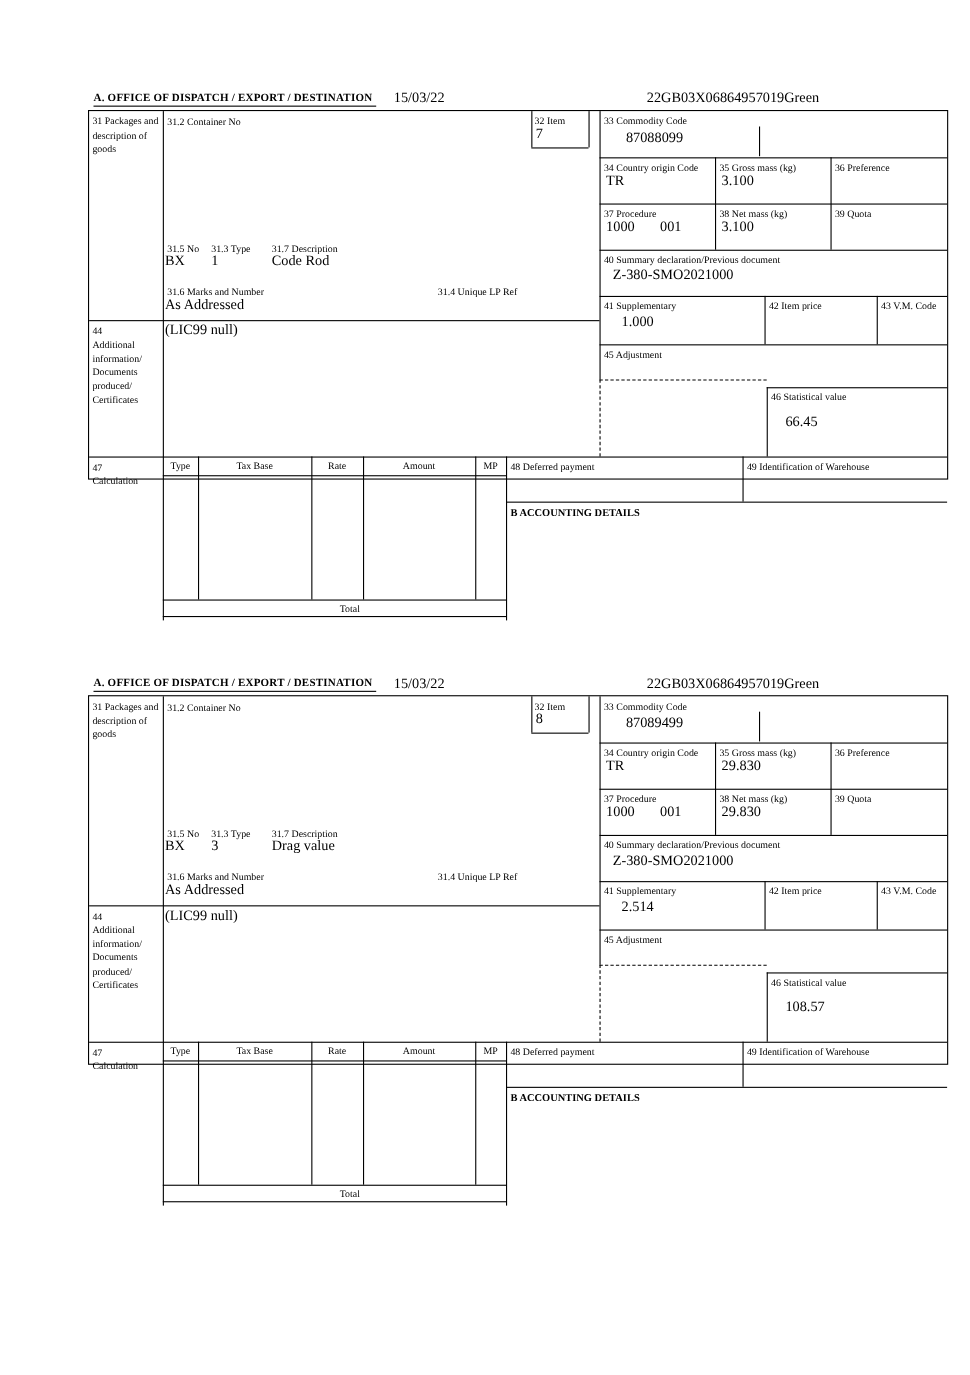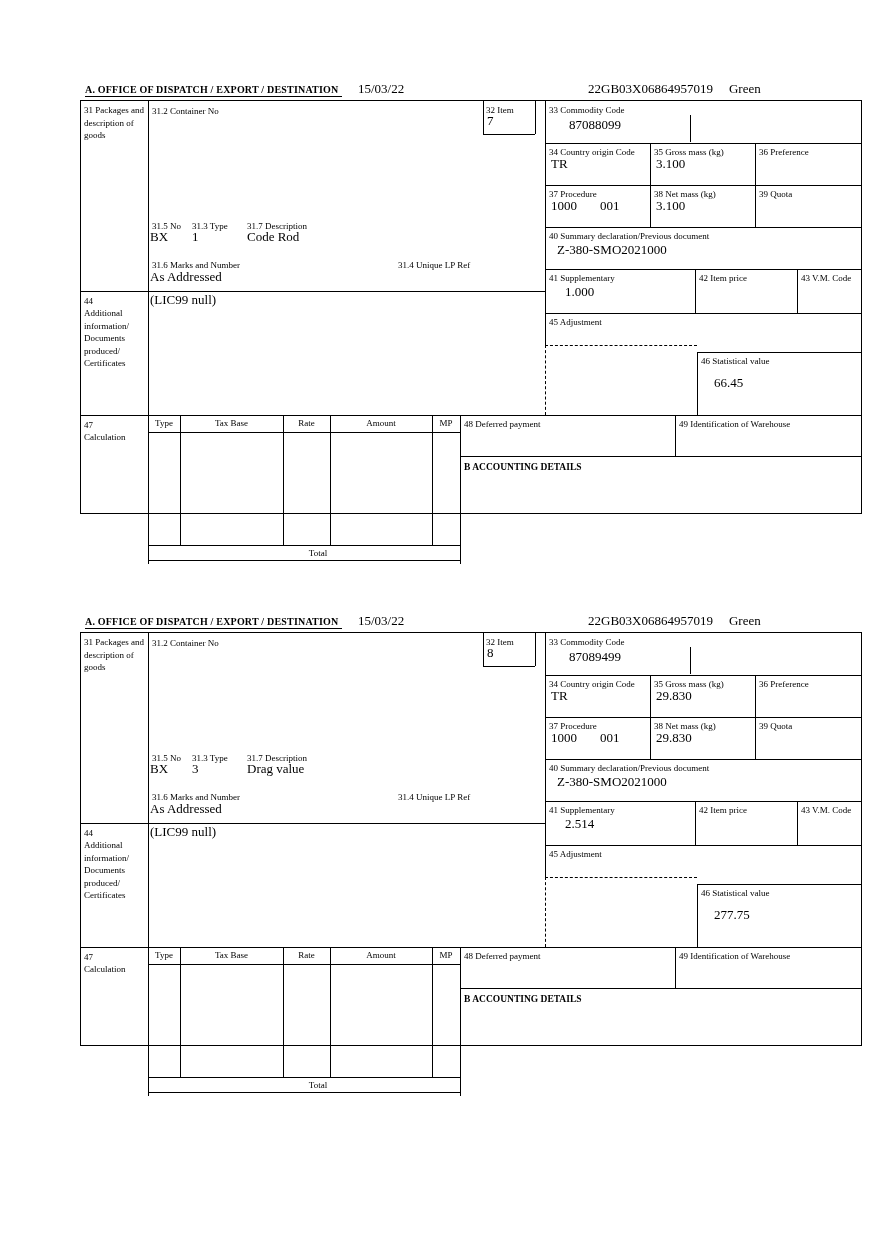--- a/index.html
+++ b/index.html
@@ -4,22 +4,22 @@
 <style>
   *{margin:0;padding:0;box-sizing:border-box}
   html,body{background:#ffffff}
   body{position:relative;width:882px;height:1250px;font-family:"Liberation Serif","DejaVu Serif",serif;color:#000;overflow:hidden}
   .decl{position:absolute;left:80px;width:782px;height:490px}
   .decl:nth-of-type(1){top:80px}
   .decl:nth-of-type(2){top:612px}
   .office{position:absolute;left:5px;top:4px;font-weight:bold;font-size:10px;letter-spacing:.2px;border-bottom:1px solid #000;padding:0 4px 1px 0;white-space:nowrap}
   .date{position:absolute;left:278px;top:1px;font-size:13px;white-space:nowrap}
   .ref{position:absolute;left:508px;top:1px;font-size:13px;white-space:nowrap}
-  .ref .status{margin-left:16px}
-  .box{position:absolute;left:0;top:20px;width:782px;height:414px;border:1px solid #000}
+  .ref .status{}
+  .box{position:absolute;left:0;top:20px;width:782px;height:336px;border:1px solid #000}
   .hl{position:absolute;height:0;border-top:1px solid #000}
   .vl{position:absolute;width:0;border-left:1px solid #000}
   .dhl{position:absolute;height:0;border-top:1px dashed #000}
   .dvl{position:absolute;width:0;border-left:1px dashed #000}
   .lbl{position:absolute;font-size:9px;line-height:1.35;white-space:nowrap}
   .lblw{position:absolute;font-size:9px;line-height:1.4;white-space:normal}
   .val{position:absolute;font-size:13px;line-height:1.1;white-space:nowrap}
   .th{position:absolute;font-size:9px;text-align:center;white-space:nowrap}
   .b46{position:absolute;border-top:1px solid #000;border-left:1px solid #000}
   .bold{font-weight:bold}
@@ -201,21 +201,21 @@
     <div class="val" style="left:575px;top:98px">29.830</div>
     <div class="lbl" style="left:468px;top:129px">40 Summary declaration/Previous document</div>
     <div class="val" style="left:476px;top:142px">Z-380-SMO2021000</div>
     <div class="lbl" style="left:468px;top:171px">41 Supplementary</div>
     <div class="lbl" style="left:618px;top:171px">42 Item price</div>
     <div class="lbl" style="left:720px;top:171px">43 V.M. Code</div>
     <div class="val" style="left:484px;top:184px">2.514</div>
     <div class="lbl" style="left:468px;top:215px">45 Adjustment</div>
     <div class="b46" style="left:616px;top:251px;width:164px;height:63px">
       <div class="lbl" style="left:3px;top:2px">46 Statistical value</div>
-      <div class="val" style="left:16px;top:23px">277.75</div>
+      <div class="val" style="left:16px;top:23px">108.57</div>
     </div>
 
     <div class="th" style="left:67px;top:317px;width:32px">Type</div>
     <div class="th" style="left:99px;top:317px;width:103px">Tax Base</div>
     <div class="th" style="left:202px;top:317px;width:47px">Rate</div>
     <div class="th" style="left:249px;top:317px;width:102px">Amount</div>
     <div class="th" style="left:351px;top:317px;width:28px">MP</div>
     <div class="th" style="left:180px;top:447px;width:114px">Total</div>
 
     <div class="lbl" style="left:383px;top:317px">48 Deferred payment</div>

